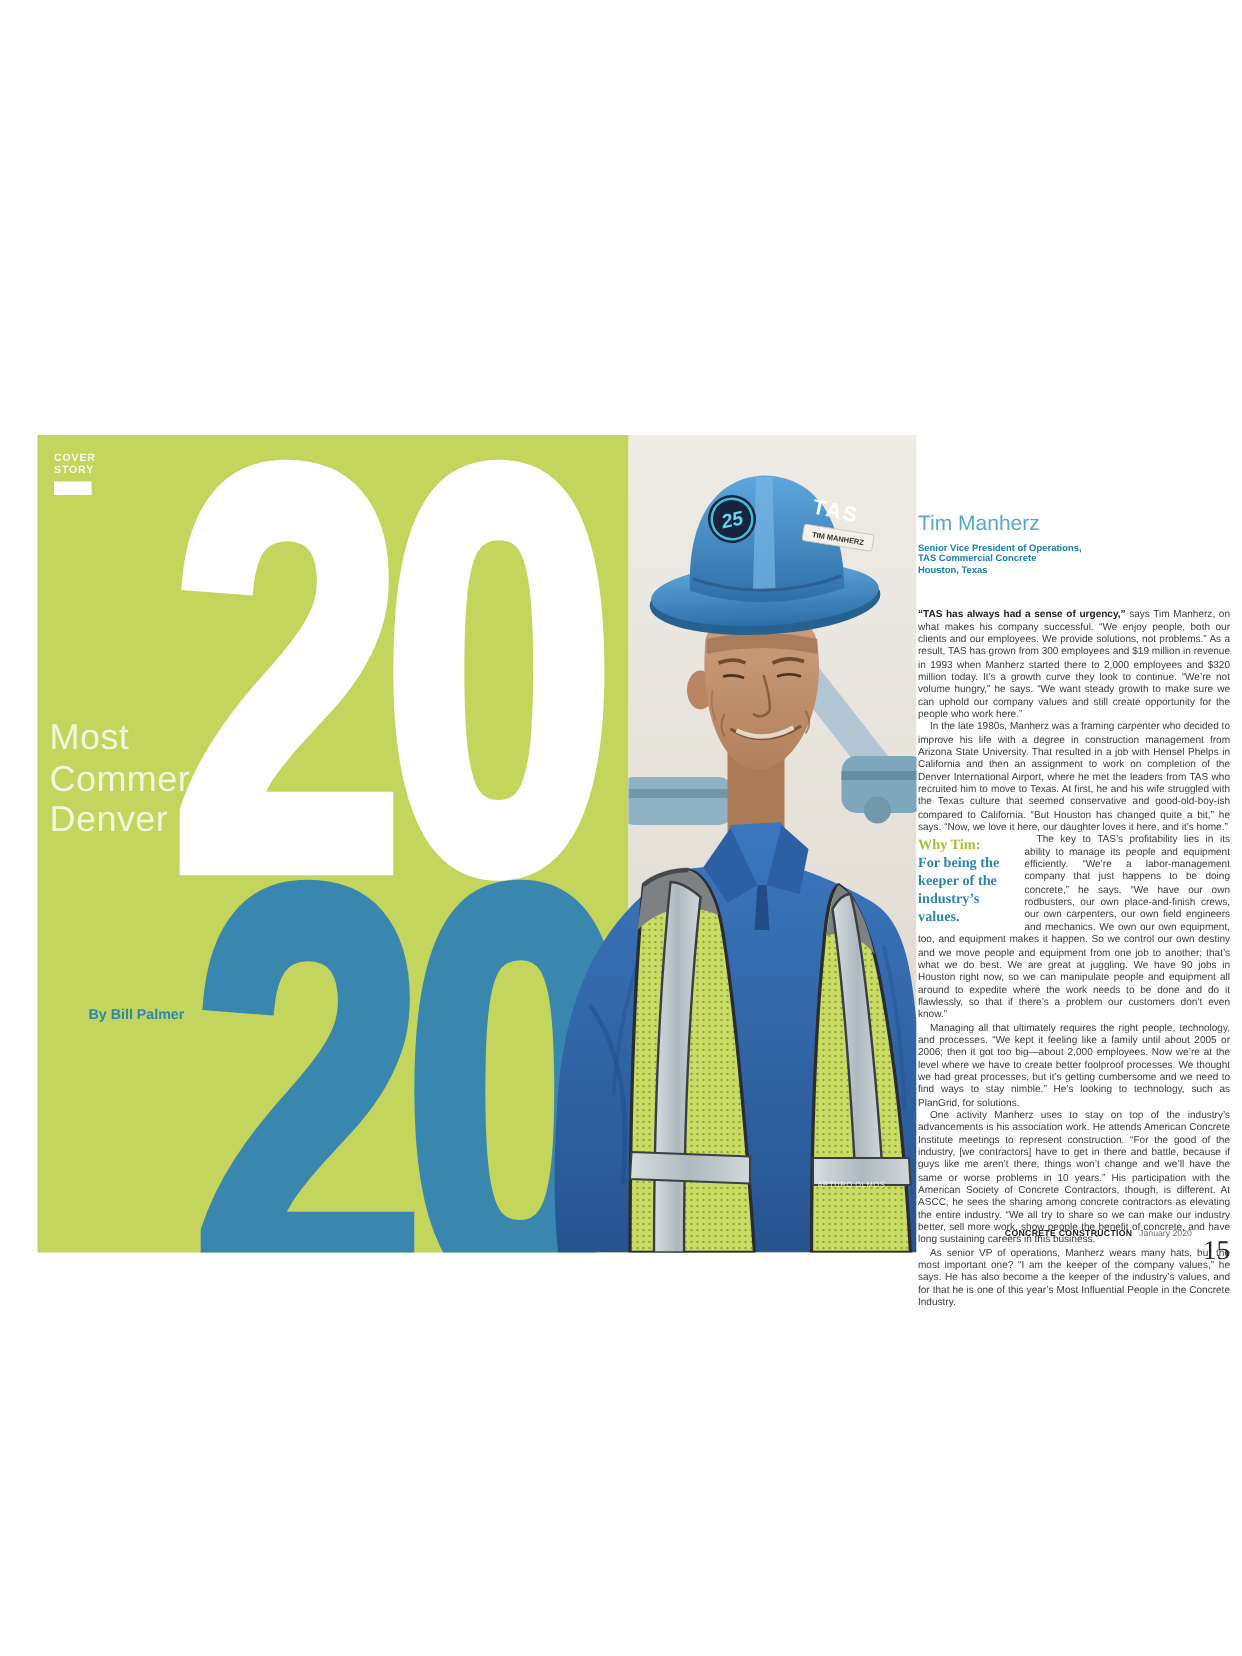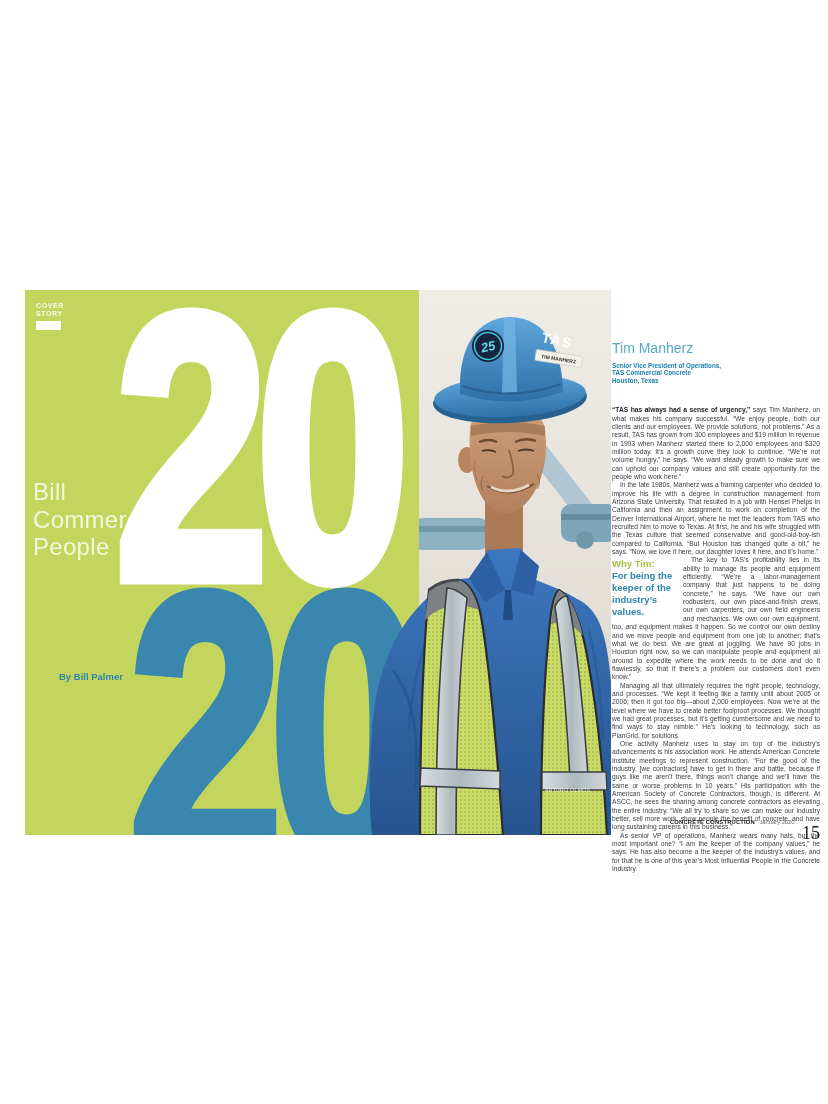--- a/index.html
+++ b/index.html
@@ -34,21 +34,21 @@
 
   
   .article{position:absolute;left:612px;top:340px;width:208px;}
   .article-title{color:#57a9cb;font-size:14px;font-weight:400;margin:0 0 6px 0;}
   .article-subtitle{color:#1b80b0;font-weight:bold;font-size:6.3px;line-height:7.4px;margin:0 0 22px 0;}
   .body-text{color:#3c3c3c;font-size:6.7px;line-height:8.35px;text-align:justify;}
   .body-text p{margin:0;}
   .body-text p.indent{text-indent:8px;}
   .lead-bold{font-weight:bold;color:#222;}
   .pullquote{float:left;width:63px;margin:2px 8px 3px 0;font-weight:bold;
-             font-size:9.5px;line-height:12px;text-align:left;}
+             font-size:9.5px;line-height:12px;text-align:left;font-family:Liberation Serif, serif;}
   .pq-label{color:#a4c03a;display:block;}
   .pq-text{color:#2e86ac;display:inline;}
 
   
   .footer{position:absolute;left:612px;top:808px;width:208px;text-align:right;}
   .footer .mag{font-weight:bold;font-size:5.8px;color:#1a1a1a;letter-spacing:.2px;}
   .footer .issue{font-size:5.8px;color:#6b6b6b;}
   .footer .pageno{font-family:"Liberation Serif",serif;font-size:18px;color:#222;
                   margin-left:3px;position:relative;top:15px;}
 </style>
@@ -61,23 +61,23 @@
     <div class="big-num num-top">20</div>
     <div class="big-num num-bottom">20</div>
 
     <div class="badge">
       <div>COVER</div>
       <div>STORY</div>
       <div class="badge-bar"></div>
     </div>
 
     <div class="cover-title">
-      <div>Bill</div>
+      <div>Most</div>
       <div>Commercial</div>
-      <div>People</div>
+      <div>Denver</div>
     </div>
 
     <div class="byline">By Bill Palmer</div>
   </div>
 
   <div class="photo-wrap">
     <svg width="248" height="545" viewBox="0 0 248 545">
       <defs>
         <linearGradient id="bgGrad" x1="0" y1="0" x2="0" y2="1">
           <stop offset="0" stop-color="#efece6"></stop>

